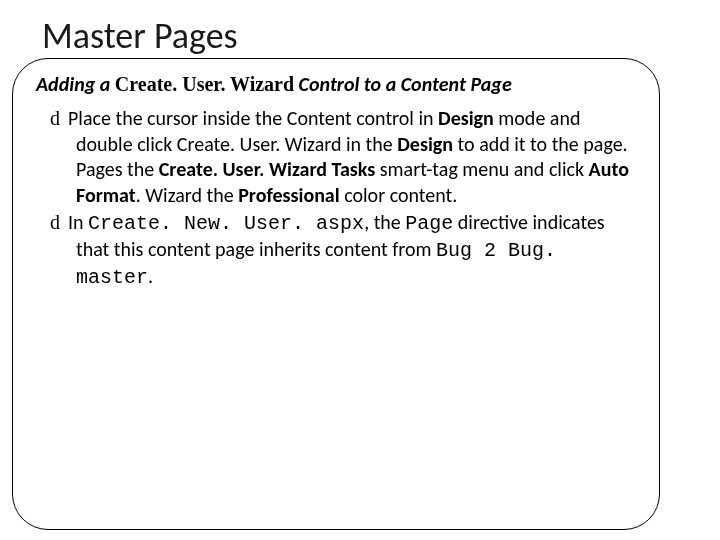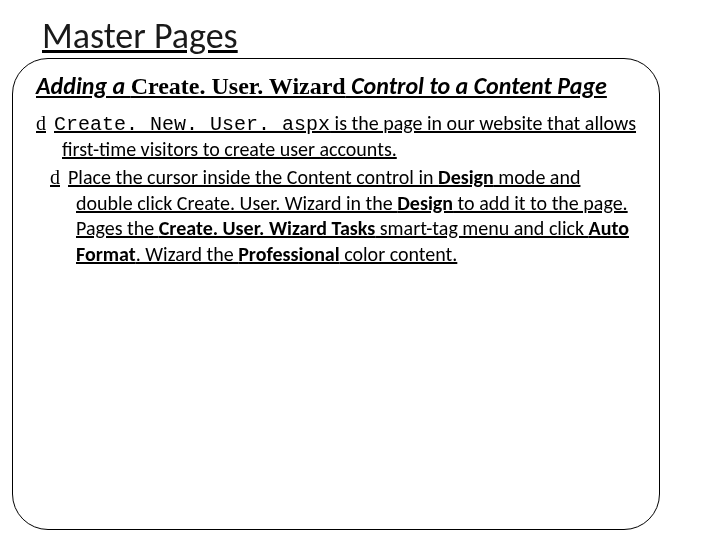--- a/index.html
+++ b/index.html
@@ -10,40 +10,39 @@
     background: #fff;
     font-family: Calibri, "Segoe UI", Arial, sans-serif;
     color: #000;
   }
   .slide {
     position: relative;
     box-sizing: border-box;
     width: 672px;
     height: 540px;
     padding: 14px 30px 20px 30px;
-    text-decoration: underline;
   }
   .frame {
     position: absolute;
     left: 12px;
     right: 12px;
     top: 58px;
     bottom: 10px;
     border: 1.5px solid #000;
     border-radius: 36px;
     pointer-events: none;
   }
   .title {
     font-size: 36px;
     font-weight: 400;
     margin: 0 0 8px 12px;
     color: #1a1a1a;
   }
   .subtitle {
-    font-size: 24px;
+    font-size: 20px;
     font-style: italic;
     font-weight: 700;
     margin: 14px 6px 10px 6px;
     line-height: 1.2;
   }
   .subtitle .code-title {
     font-family: "Comic Sans MS", "Segoe Script", cursive;
     font-style: normal;
     font-weight: 700;
   }
@@ -81,25 +80,25 @@
   <div class="frame"></div>
 
   <h1 class="title">Master Pages</h1>
 
   <div class="subtitle">
     <span>Adding a </span><span class="code-title">Create. User. Wizard</span><span> Control to a Content Page</span>
   </div>
 
   <div class="body">
 
-    <p class="para hang">
-      <span class="bullet">d</span><span class="mono">Create. New. User. aspx</span><span> is the page in our website that allows first-time visitors to create user accounts.</span>
-    </p>
 
 
     <p class="para hang-deep">
       <span class="bullet">d</span><span>Place the cursor inside the Content control in </span><b>Design</b><span> mode and double click Create. User. Wizard in the </span><b>Design</b><span> to add it to the page. Pages the </span><b>Create. User. Wizard Tasks</b><span> smart-tag menu and click </span><b>Auto Format</b><span>. Wizard the </span><b>Professional</b><span> color content.</span>
     </p>
 
 
+    <p class="para hang-deep">
+      <span class="bullet">d</span><span>In </span><span class="mono">Create. New. User. aspx</span><span>, the </span><span class="mono">Page</span><span> directive indicates that this content page inherits content from </span><span class="mono">Bug 2 Bug. master</span><span>.</span>
+    </p>
 
   </div>
 </div>
 
 </body></html>

